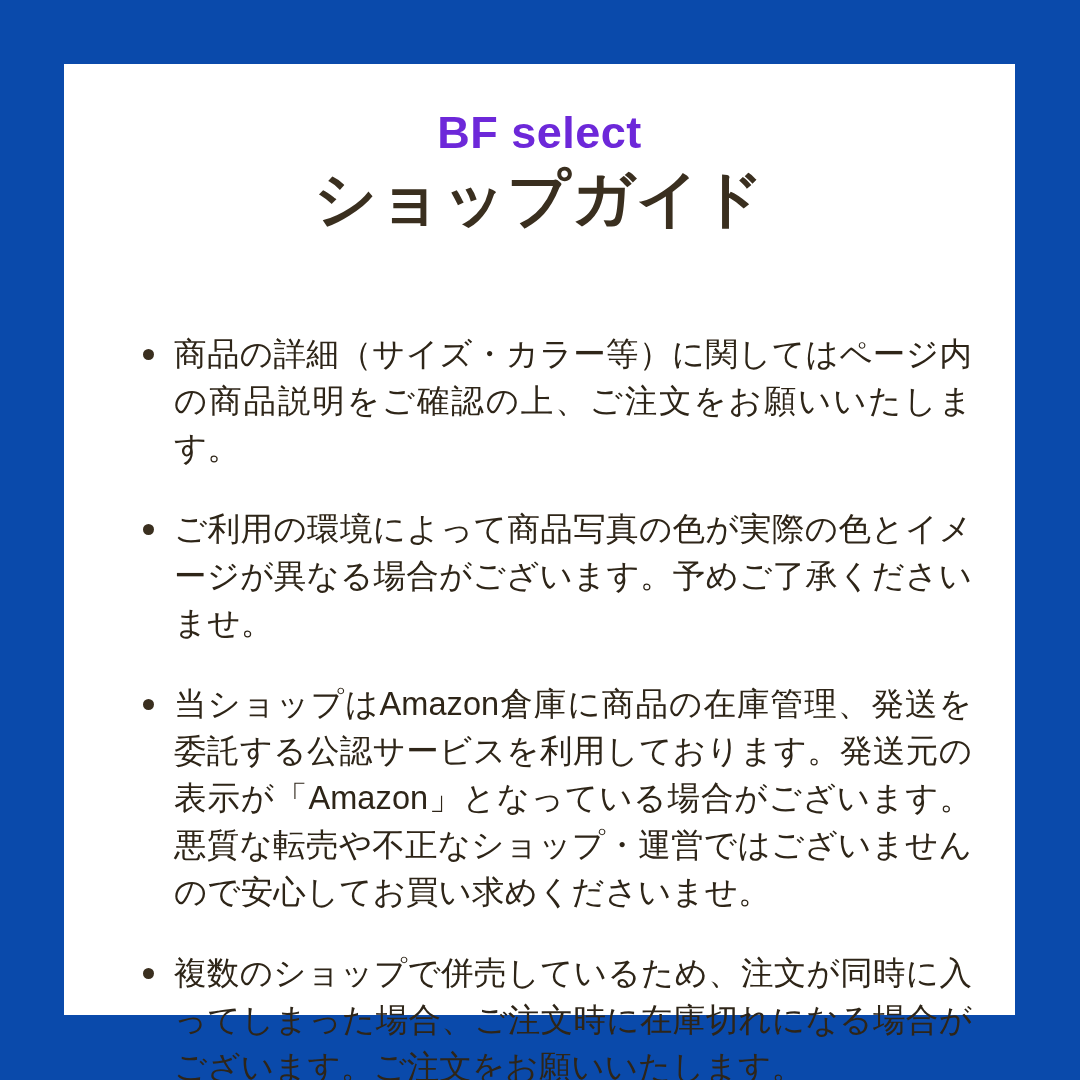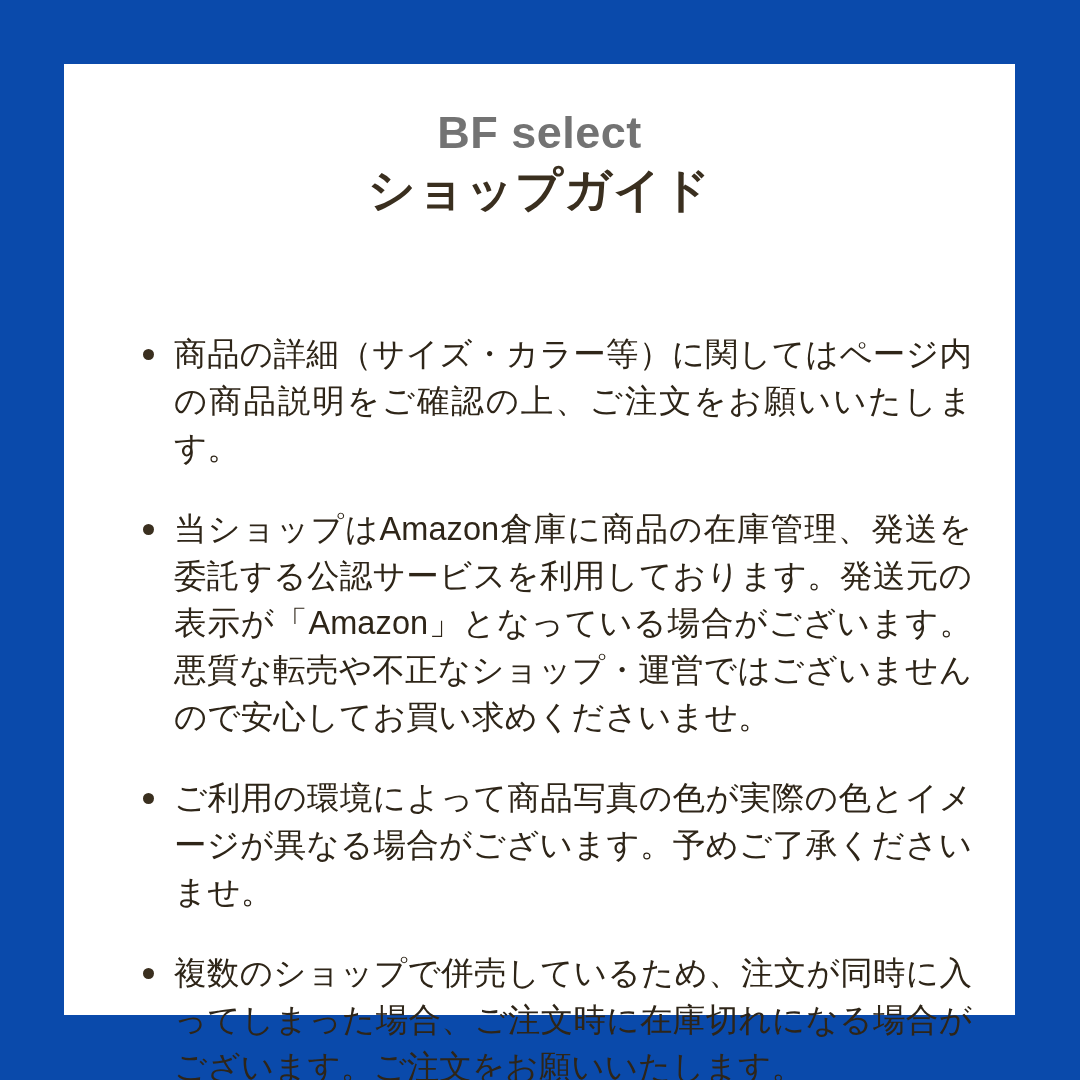--- a/index.html
+++ b/index.html
@@ -38,27 +38,27 @@
   .title-block {
     text-align: center;
     padding-top: 43px;
   }
 
   .title-line-1 {
     display: block;
     font-size: 45px;
     font-weight: 700;
     line-height: 1.16;
-    color: #737373;
+    color: #6d28d9;
     letter-spacing: 0.5px;
   }
 
   .title-line-2 {
     display: block;
-    font-size: 47px;
+    font-size: 62px;
     font-weight: 700;
     line-height: 1.3;
     color: #3a2f1f;
     letter-spacing: 1px;
   }
 
   
   .guide-list {
     list-style: none;
     margin: 15px;
@@ -111,25 +111,25 @@
       <span class="title-line-2">ショップガイド</span>
     </div>
 
     <ul class="guide-list">
       <li class="guide-item">
         <span class="bullet-icon"></span>
         <span class="guide-text">商品の詳細（サイズ・カラー等）に関してはページ内の商品説明をご確認の上、ご注文をお願いいたします。</span>
       </li>
       <li class="guide-item">
         <span class="bullet-icon"></span>
-        <span class="guide-text">当ショップはAmazon倉庫に商品の在庫管理、発送を委託する公認サービスを利用しております。発送元の表示が「Amazon」となっている場合がございます。悪質な転売や不正なショップ・運営ではございませんので安心してお買い求めくださいませ。</span>
+        <span class="guide-text">ご利用の環境によって商品写真の色が実際の色とイメージが異なる場合がございます。予めご了承くださいませ。</span>
       </li>
       <li class="guide-item">
         <span class="bullet-icon"></span>
-        <span class="guide-text">ご利用の環境によって商品写真の色が実際の色とイメージが異なる場合がございます。予めご了承くださいませ。</span>
+        <span class="guide-text">当ショップはAmazon倉庫に商品の在庫管理、発送を委託する公認サービスを利用しております。発送元の表示が「Amazon」となっている場合がございます。悪質な転売や不正なショップ・運営ではございませんので安心してお買い求めくださいませ。</span>
       </li>
       <li class="guide-item">
         <span class="bullet-icon"></span>
         <span class="guide-text">複数のショップで併売しているため、注文が同時に入ってしまった場合、ご注文時に在庫切れになる場合がございます。ご注文をお願いいたします。</span>
       </li>
     </ul>
 
   </div>
 </div>
 

